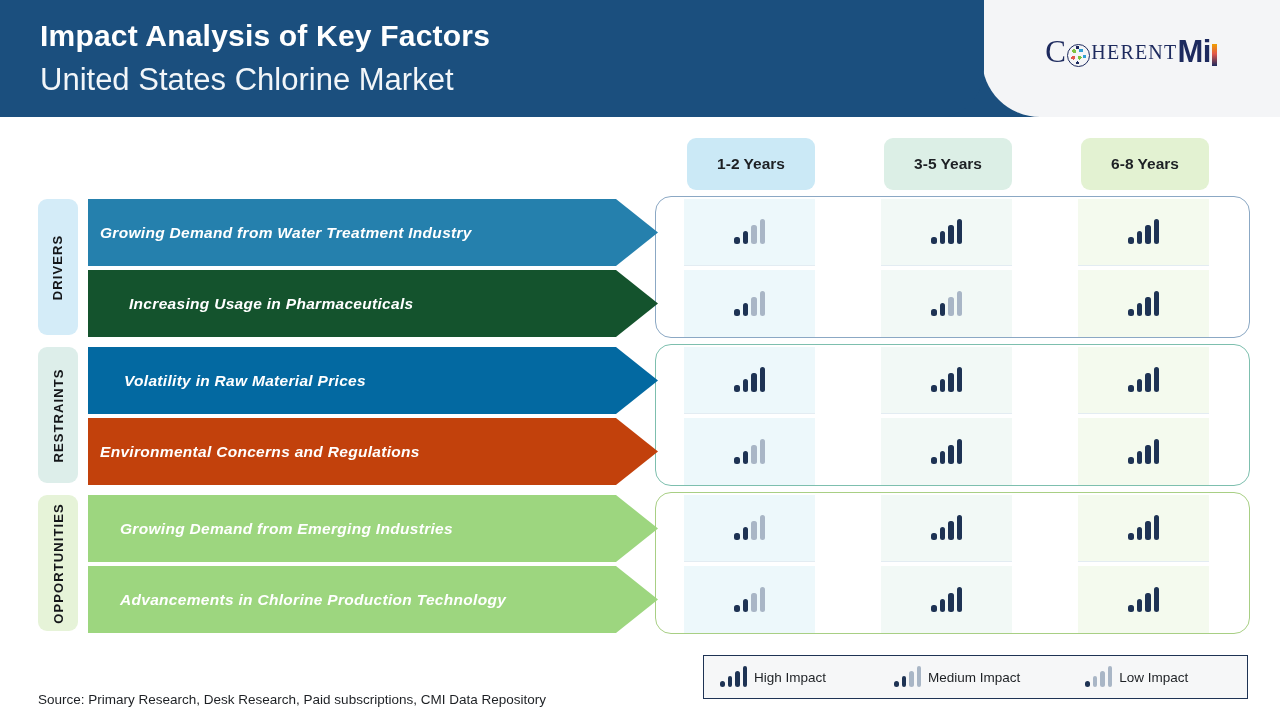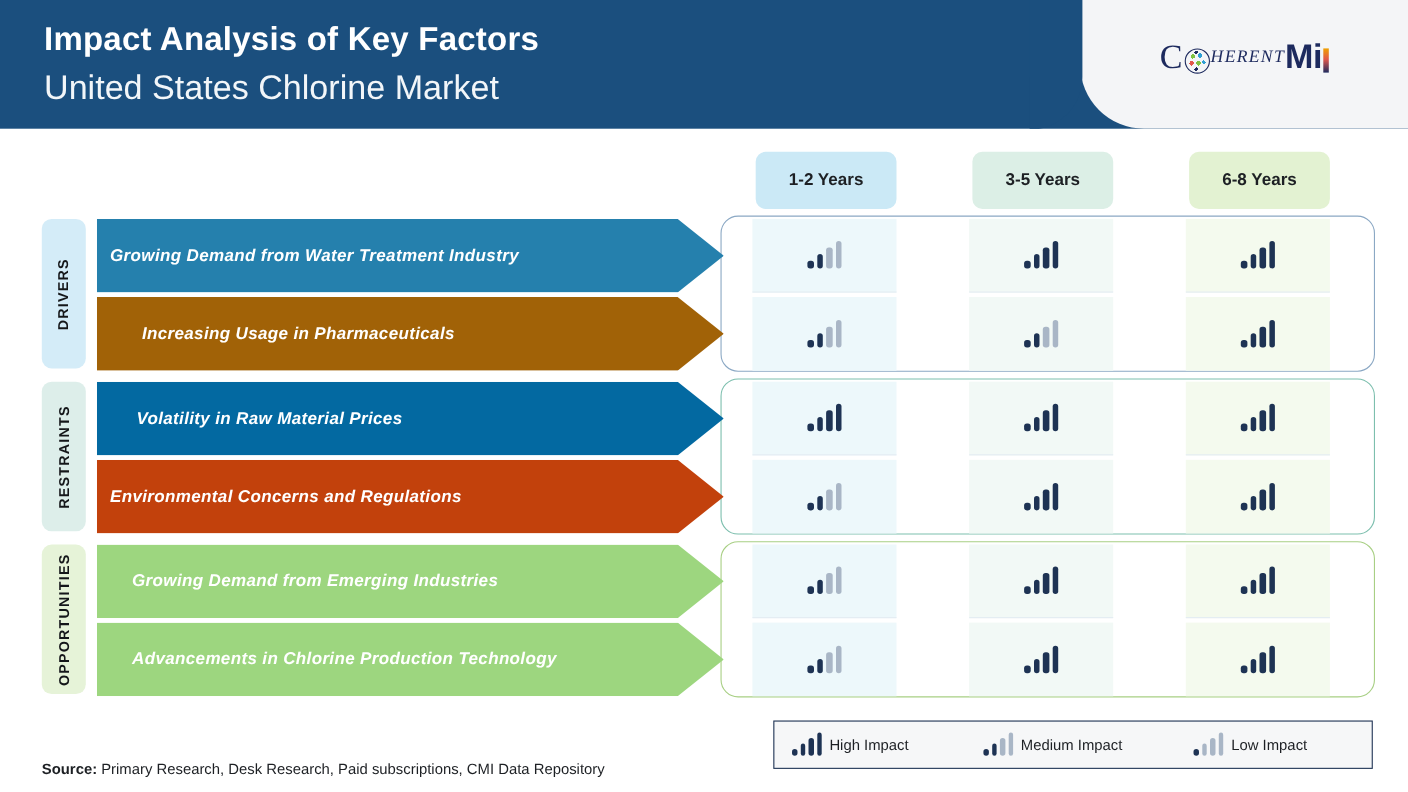--- a/index.html
+++ b/index.html
@@ -63,21 +63,21 @@
     display: flex;
     align-items: center;
     justify-content: center;
   }
   .logo-text-1, .logo-text-2, .logo-text-3 {
     font-family: "Liberation Serif", serif;
     font-size: 31px;
     color: #1d2a5e;
     letter-spacing: .5px;
   }
-  .logo-text-2 { font-size: 16px; letter-spacing: 1.2px; font-style: italic; }
+  .logo-text-2 { font-size: 20px; letter-spacing: 1.2px; }
   .logo-mi {
     font-family: "Liberation Sans", sans-serif;
     font-size: 31px;
     font-weight: bold;
     color: #1d2a5e;
     letter-spacing: -.5px;
   }
   .globe {
     width: 23px; height: 23px;
     border-radius: 50%;
@@ -266,21 +266,21 @@
   }
 
   
   .source {
     position: absolute;
     left: 38px; top: 692px;
     font-size: 13.5px;
     color: #1d2024;
     white-space: nowrap;
   }
-  .source b { font-weight: bold; }
+  .source b { font-weight: normal; }
 </style>
 </head>
 <body>
 
 <div class="header">
   <div class="header-titles">
     <div class="title-main">Impact Analysis of Key Factors</div>
     <div class="title-sub">United States Chlorine Market</div>
   </div>
   <div class="logo-panel">
@@ -330,21 +330,21 @@
       <span class="bars">
           <span class="b1 on"></span>
           <span class="b2 on"></span>
           <span class="b3 on"></span>
           <span class="b4 on"></span>
         </span>
     </div>
   </div>
 
   <div class="row r1">
-    <div class="arrow" style="background: #a16207; padding-left: 41px;">
+    <div class="arrow" style="background: #14532d; padding-left: 41px;">
       <span class="arrow-text">Increasing Usage in Pharmaceuticals</span>
     </div>
     <div class="cell k0">
       <span class="bars">
           <span class="b1 on"></span>
           <span class="b2 on"></span>
           <span class="b3 off"></span>
           <span class="b4 off"></span>
         </span>
     </div>

